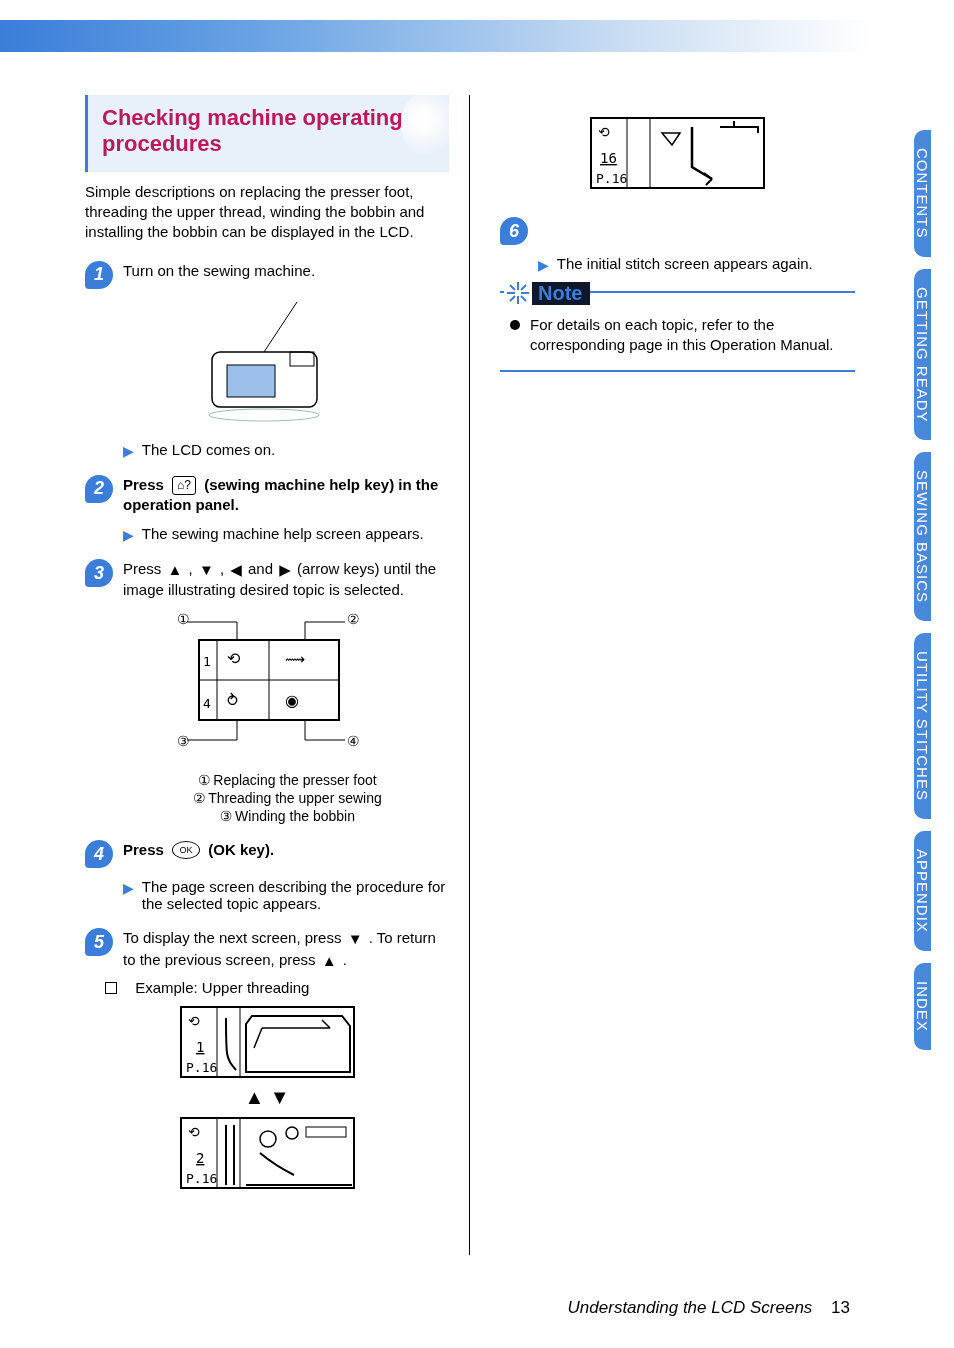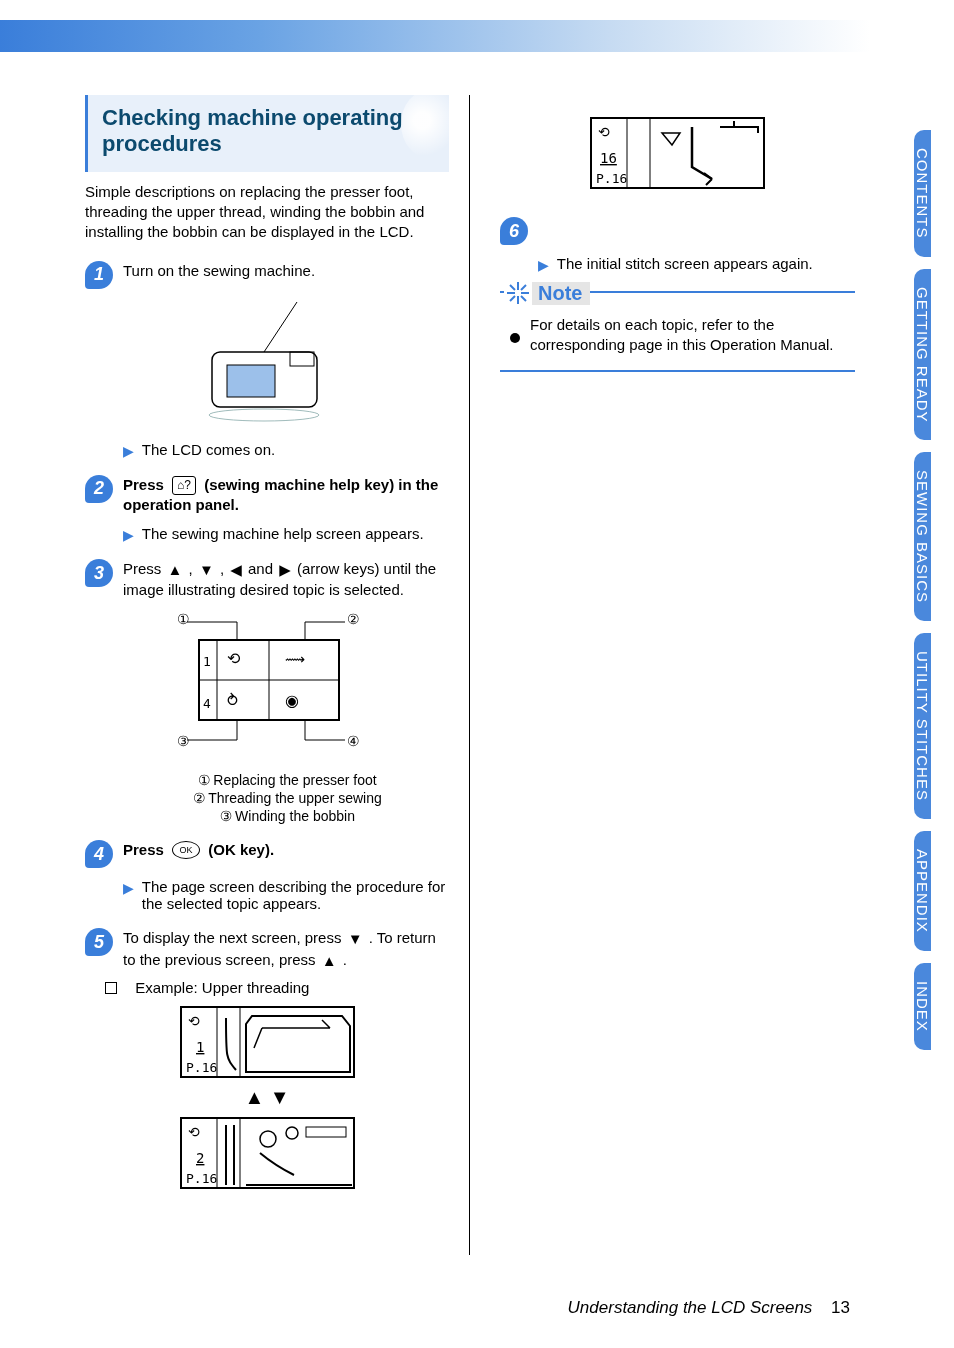--- a/index.html
+++ b/index.html
@@ -52,21 +52,21 @@
     right:-12px;
     top:-6px;
     width:60px;
     height:70px;
     border-radius:50%;
     background:radial-gradient(circle at 35% 45%, rgba(255,255,255,0.95) 15%, rgba(220,235,250,0.0) 65%);
   }
   .heading-wrap h2 {
     font-size: 22px;
     font-weight: bold;
-    color: #0c4a6e;
+    color: #be185d;
     line-height: 1.2;
   }
   .intro {
     font-size: 15px;
     line-height: 1.35;
     margin-bottom: 18px;
   }
   .step {
     display: flex;
     align-items: flex-start;
@@ -125,34 +125,33 @@
     padding: 10px 4px 14px 4px;
     margin-top: 18px;
   }
   .note-title {
     display:flex;
     align-items:center;
     margin-top:-24px;
     margin-bottom:8px;
   }
   .note-title .label{
-    background:#e5e5e5;
+    background:#0f172a;
     color:#3a7eda;
     font-weight:bold;
     font-size:20px;
     padding:0 8px 0 6px;
   }
   .note-title .spark{
     width:28px;height:28px;background:#fff;
   }
   .note-body{
     display:flex;
     font-size:15px;
     line-height:1.35;
-    align-items:center;
   }
   .note-body .dot{
     width:10px;height:10px;border-radius:50%;background:#000;margin:5px 10px 0 6px;flex:0 0 10px;
   }
   
   .tabs {
     position:absolute;
     right:0;
     top:130px;
     width:40px;

